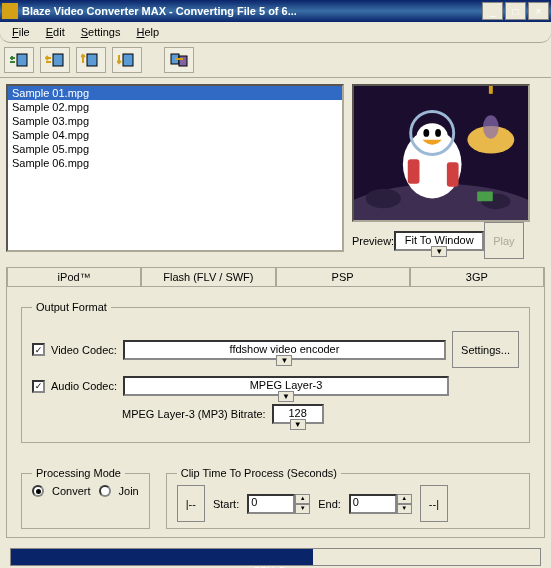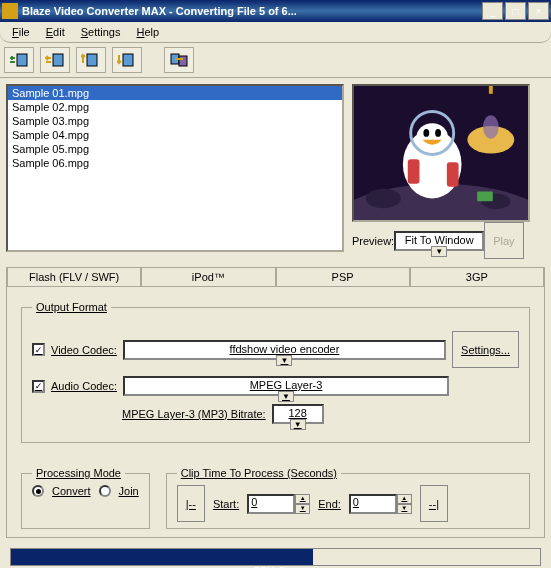--- a/index.html
+++ b/index.html
@@ -26,21 +26,21 @@
 .combo { background: white; border: 2px inset #888; padding: 1px 2px; display: flex; align-items: center; height: 20px; flex-direction: column; }
 .combo-text { flex: 1; }
 .combo-btn { width: 16px; height: 16px; background: #ECE9D8; border: 1px solid #888; display: flex; align-items: center; justify-content: center; font-size: 8px; }
 .btn { background: #ECE9D8; border: 1px solid #888; padding: 2px 8px; height: 37px; cursor: default; }
 .btn.disabled { color: #ACA899; }
 .tabs-panel { margin-top: 8px; border: 1px solid #ACA899; border-top: none; padding-bottom: 8px; }
 .tab-row { display: flex; }
 .tab { flex: 1; text-align: center; padding: 3px 0; border: 1px solid #ACA899; background: #ECE9D8; cursor: default; font-size: 11px; }
 .tab.active { border-bottom: 1px solid #ECE9D8; font-weight: bold; }
 .tab-content { padding: 10px 14px; }
-.fieldset { border: 1px solid #ACA899; padding: 10px; margin-top: 4px; text-decoration: underline; }
+.fieldset { border: 1px solid #ACA899; padding: 10px; margin-top: 4px; }
 .fieldset-legend { padding: 0 4px; font-size: 11px; }
 .form-row { display: flex; align-items: center; gap: 6px; margin: 8px 0; }
 .checkbox { width: 13px; height: 13px; border: 2px inset #888; background: white; display: flex; align-items: center; justify-content: center; font-size: 9px; }
 .form-combo { flex: 1; }
 .bottom-row { display: flex; gap: 16px; margin-top: 10px; padding: 0 14px; }
 .radio { width: 12px; height: 12px; border-radius: 50%; border: 2px inset #888; background: white; display: inline-flex; align-items: center; justify-content: center; }
 .radio.checked::after { content: ''; width: 5px; height: 5px; background: #000; border-radius: 50%; }
 .spinner { display: flex; }
 .spinner-input { width: 48px; height: 20px; border: 2px inset #888; background: white; padding: 0 2px; }
 .spinner-btns { display: flex; flex-direction: column; }
@@ -142,22 +142,22 @@
           <span class="combo-text">Fit To Window</span>
           <span class="combo-btn">▼</span>
         </div>
         <button class="btn disabled">Play</button>
       </div>
     </div>
   </div>
 
   <div class="tabs-panel">
     <div class="tab-row" id="tab-row1">
+        <div class="tab">iPod™</div>
         <div class="tab">Flash (FLV / SWF)</div>
-        <div class="tab">iPod™</div>
         <div class="tab">PSP</div>
         <div class="tab">3GP</div>
       </div>
     <div class="tab-content">
       <fieldset class="fieldset">
         <legend class="fieldset-legend">Output Format</legend>
         <div class="form-row">
           <span class="checkbox">✓</span>
           <span>Video Codec:</span>
           <div class="combo form-combo">

